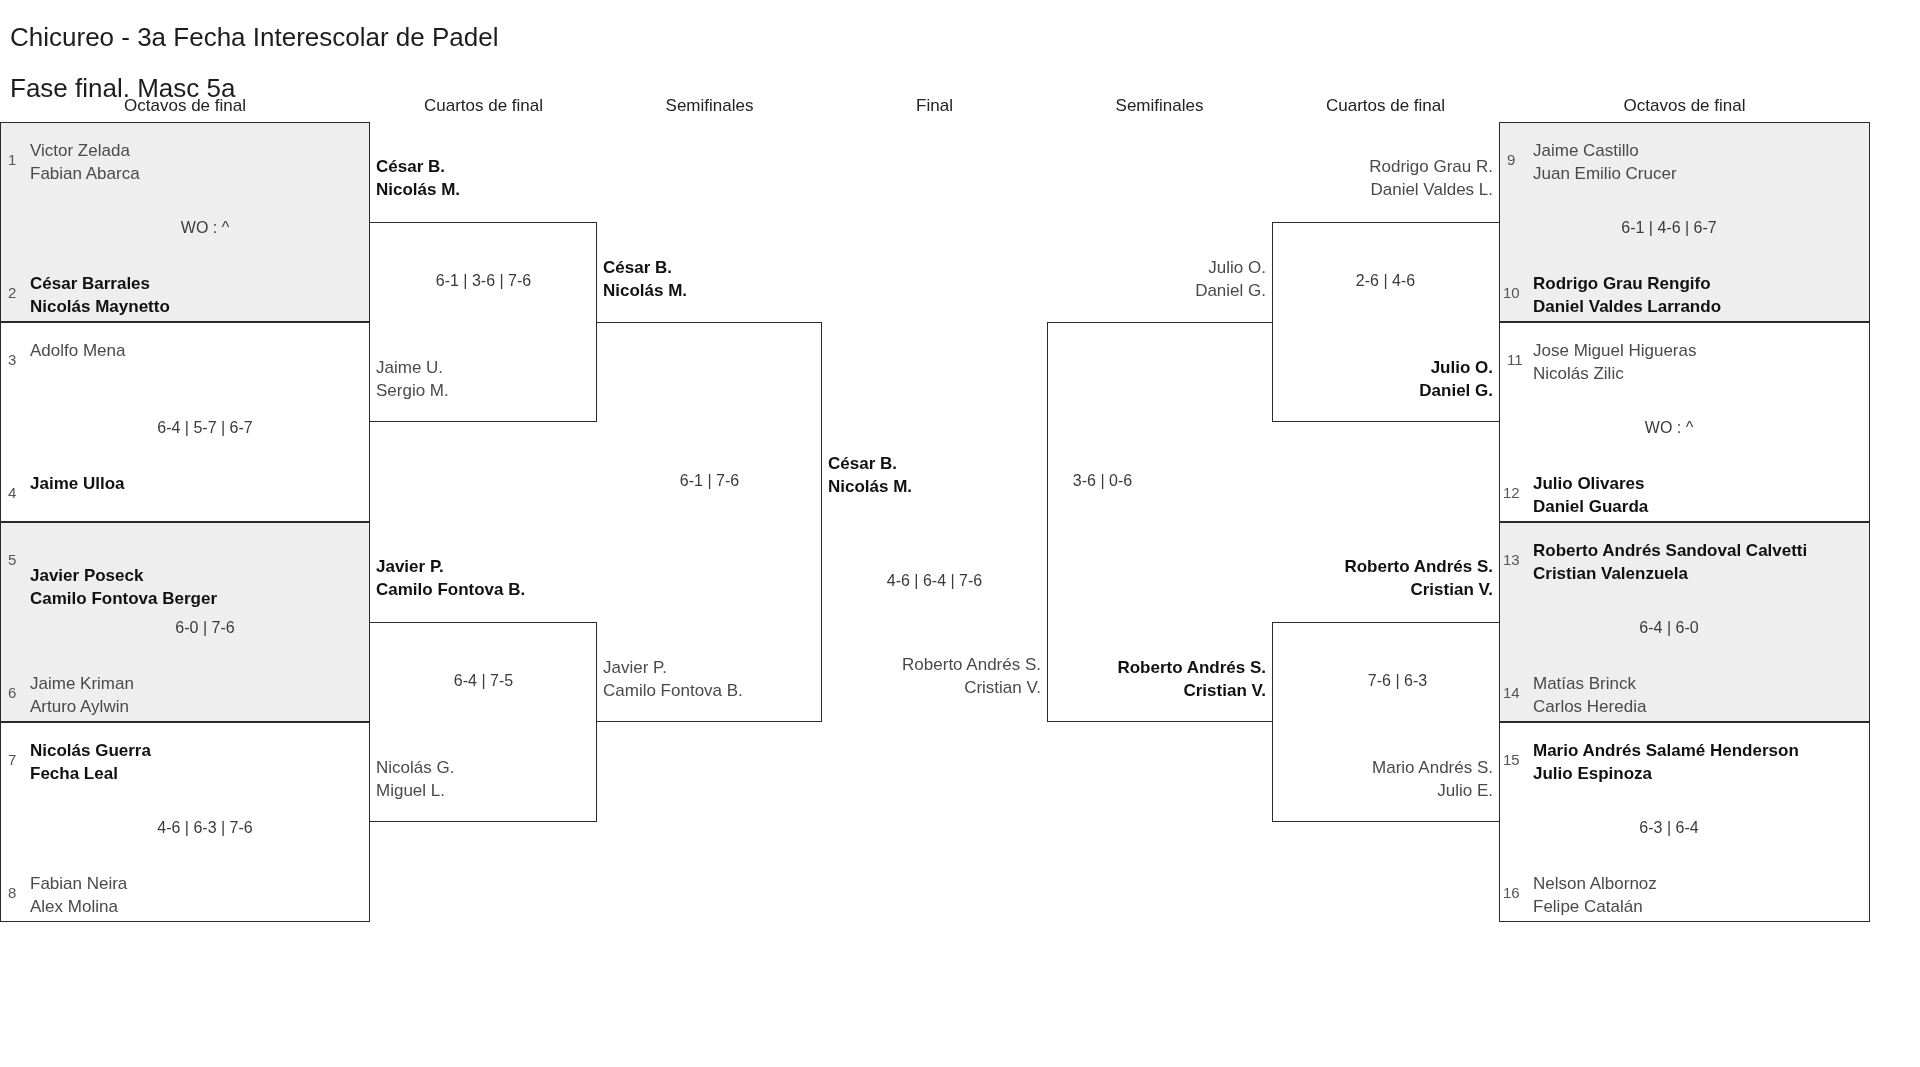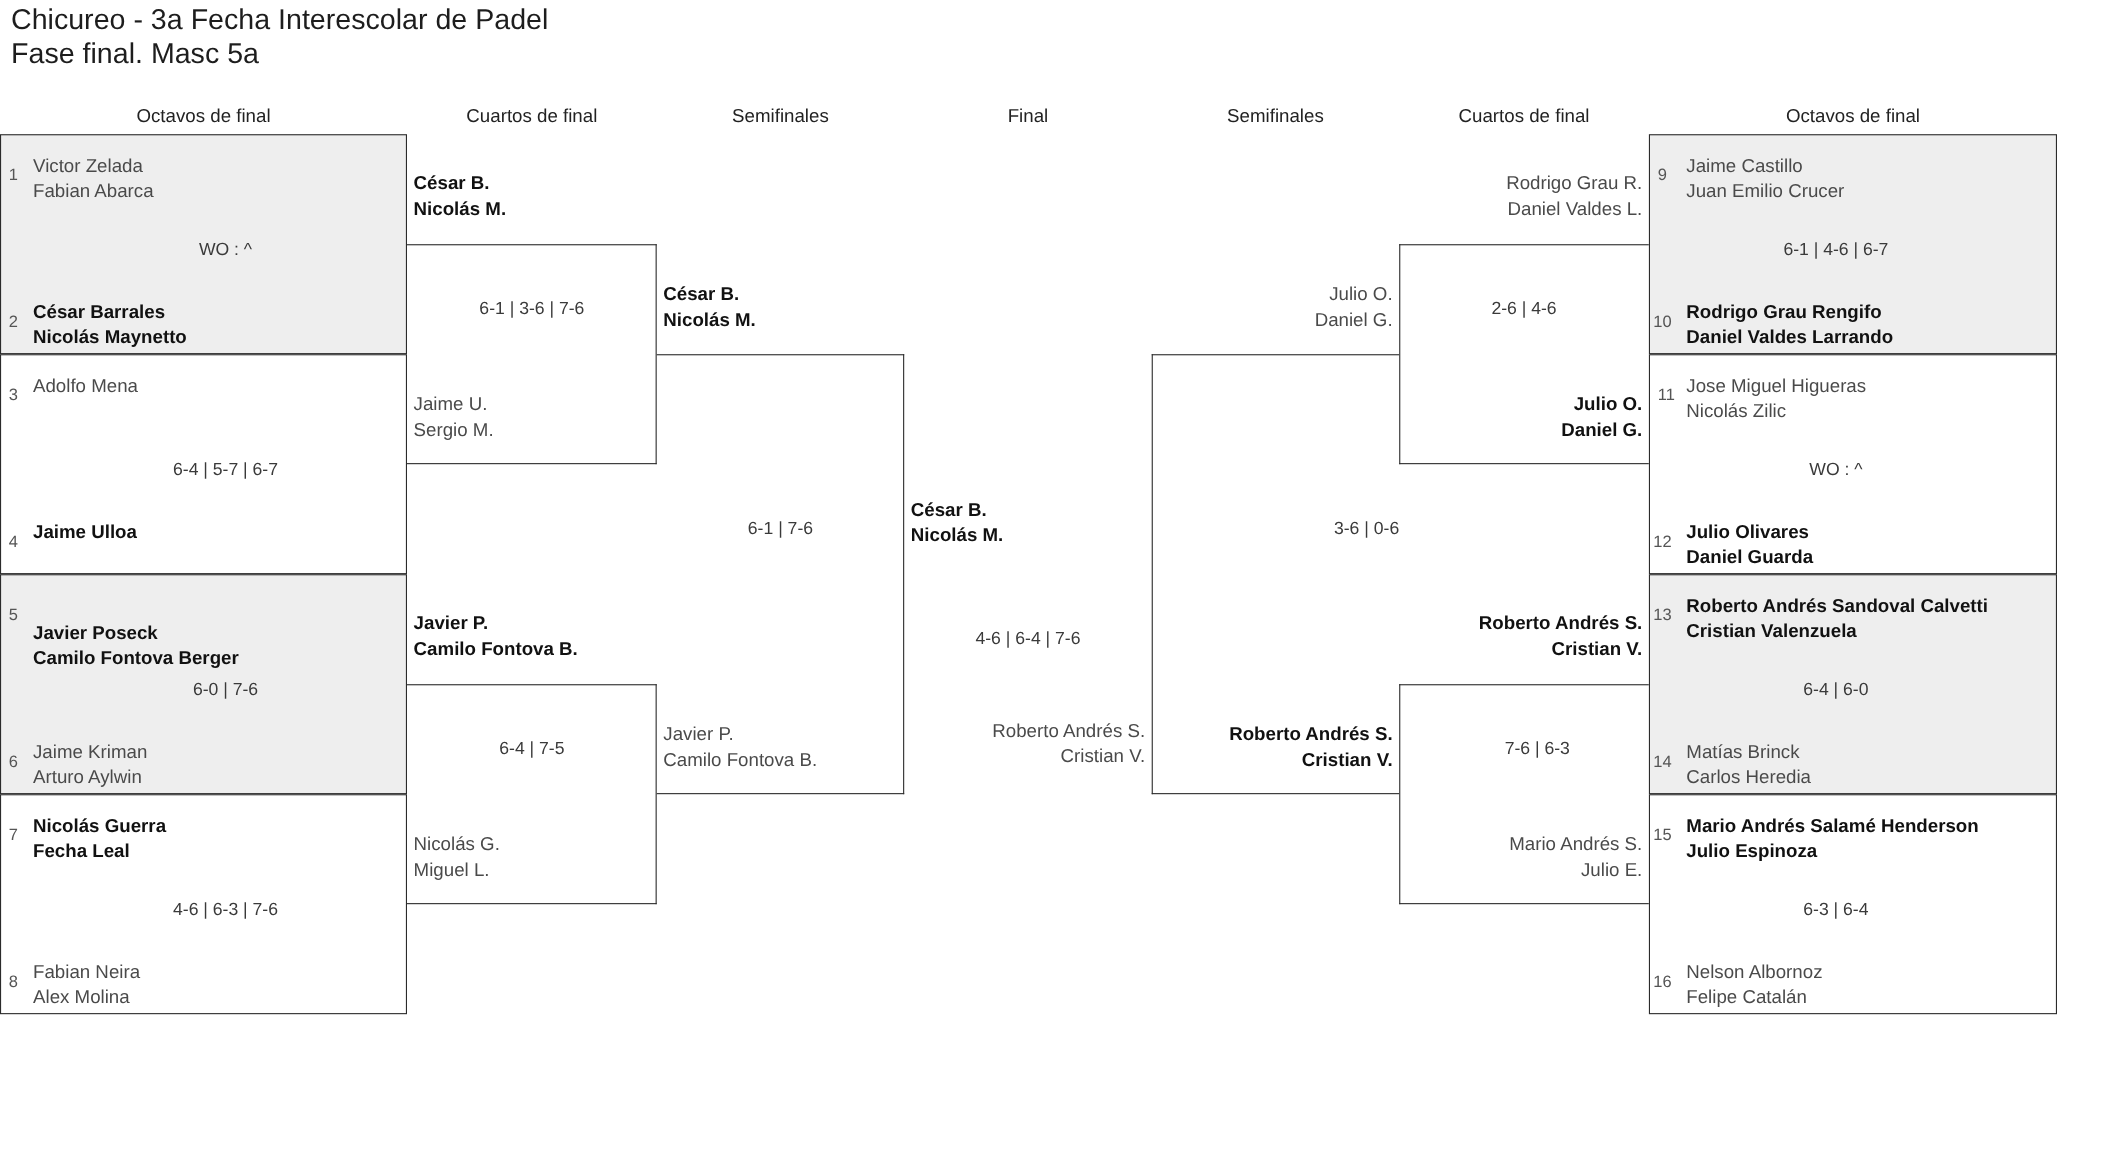--- a/index.html
+++ b/index.html
@@ -10,21 +10,21 @@
     font-family:"Liberation Sans", sans-serif;
     color:#1a1a1a;
     position:relative;
     overflow:hidden;
   }
 
   
   #header { position:absolute; left:0; top:0; width:1920px; height:90px; }
   #title-block { position:absolute; left:10px; top:2px; }
   #title-block .tline {
-    font-size:26px; font-weight:400; line-height:31px; color:#1d1d1d; white-space:nowrap;
+    font-size:26px; font-weight:400; line-height:31px; color:#1d1d1d; white-space:nowrap;margin-top:20px;
   }
   #logo { position:absolute; right:24px; top:4px; width:250px; height:60px; }
   #logo svg { display:block; }
 
   
   .round-label {
     position:absolute; top:96px;
     font-size:17px; color:#222; text-align:center; white-space:nowrap;
   }
 
@@ -190,21 +190,21 @@
 <div class="connbox noright" style="left:1047px; top:322px; width:225px; height:400px;"></div>
 
 <div class="adv ralign" style="left:1047px; top:256px; width:219px;">
   <span class="ln">Julio O.</span>
   <span class="ln">Daniel G.</span>
 </div>
 <div class="adv ralign win" style="left:1047px; top:656px; width:219px;">
   <span class="ln">Roberto Andrés S.</span>
   <span class="ln">Cristian V.</span>
 </div>
-<div class="score" style="left:1047px; top:472px; width:225px;text-align:right;">3-6 | 0-6</div>
+<div class="score" style="left:990px; top:472px; width:225px;">3-6 | 0-6</div>
 
 <div class="connbox noright" style="left:1272px; top:222px; width:227px; height:200px;"></div>
 <div class="connbox noright" style="left:1272px; top:622px; width:227px; height:200px;"></div>
 
 <div class="adv ralign" style="left:1272px; top:155px; width:221px;">
   <span class="ln">Rodrigo Grau R.</span>
   <span class="ln">Daniel Valdes L.</span>
 </div>
 <div class="adv ralign win" style="left:1272px; top:356px; width:221px;">
   <span class="ln">Julio O.</span>

